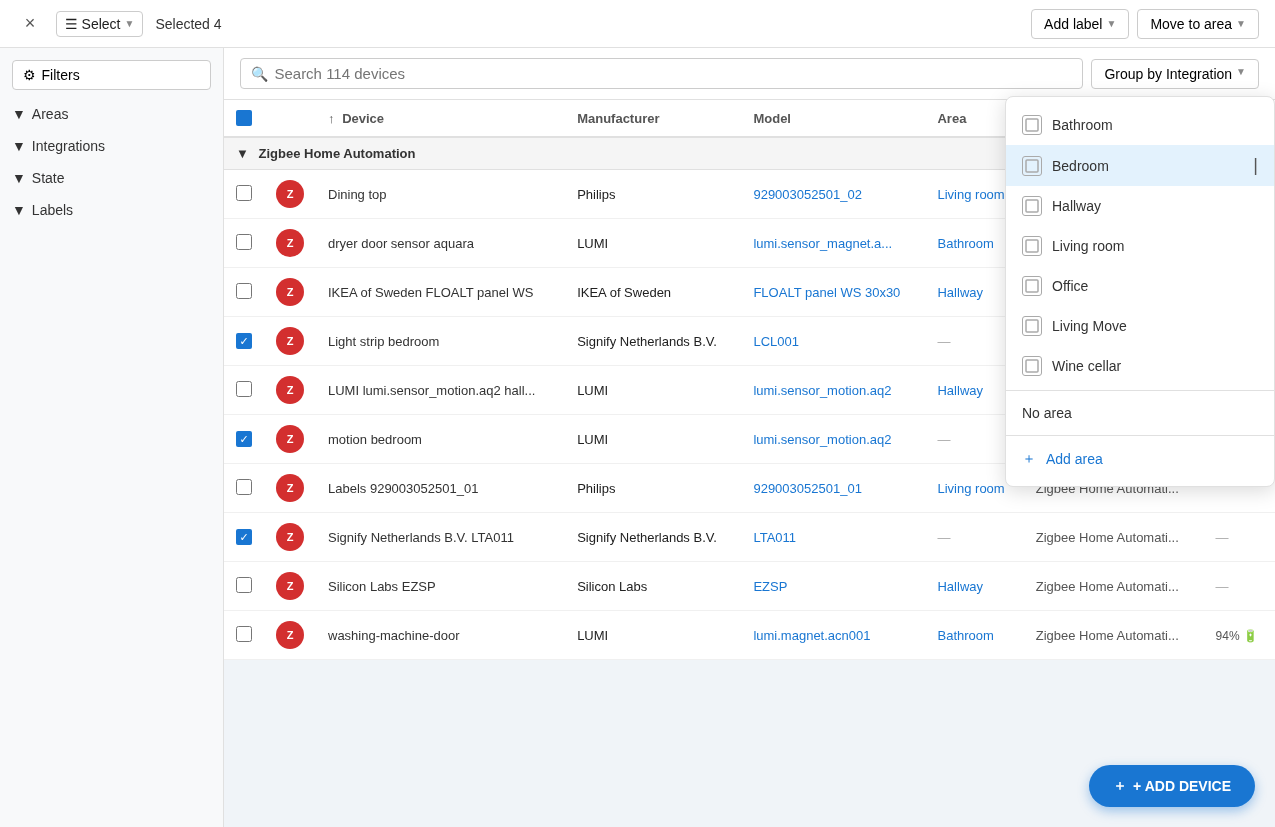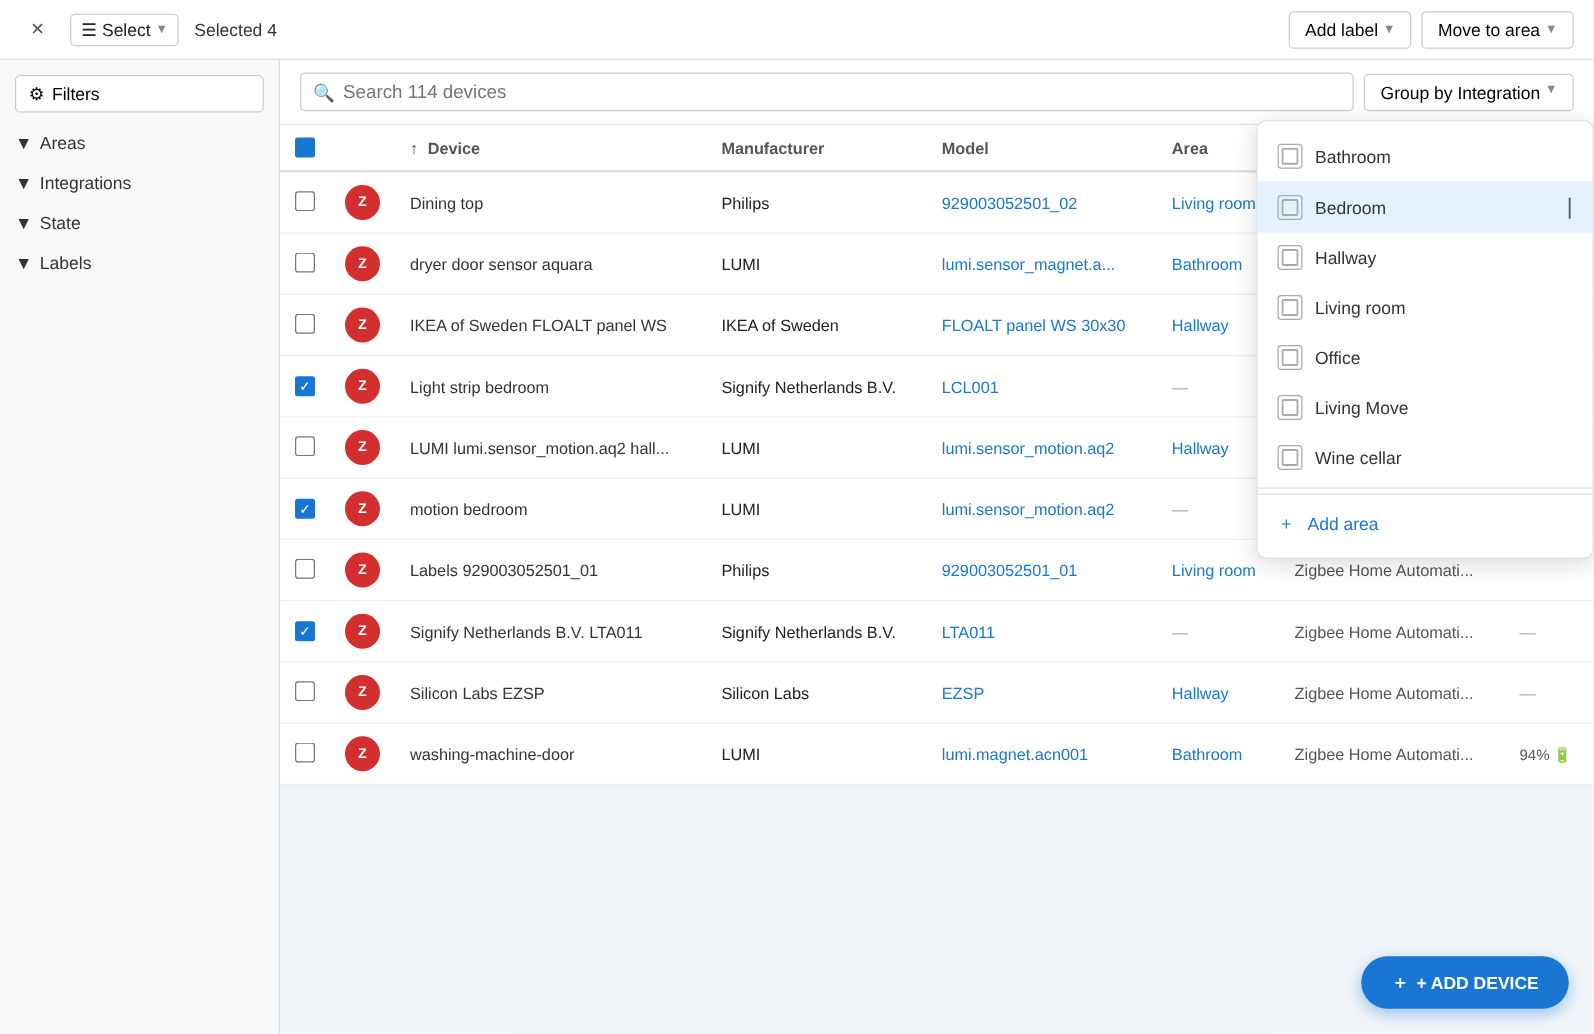--- a/index.html
+++ b/index.html
@@ -217,20 +217,26 @@
             </th>
             <th>Manufacturer</th>
             <th>Model</th>
             <th>Area</th>
             <th>Integration</th>
             <th></th>
           </tr>
         </thead>
         <tbody id="table-body">
 
+        <tr class="group-header">
+              <td colspan="8">
+  <span style="margin-right:6px;cursor:pointer;">▼</span>
+  Zigbee Home Automation
+</td>
+            </tr>
             <tr>
     <td style="text-align:center;">
       <input type="checkbox" class="checkbox" style="">
     </td>
     <td>
       <div class="zigbee-icon">Z</div>
     </td>
     <td class="device-name">Dining top</td>
     <td>Philips</td>
     <td><a class="area-link">929003052501_02</a></td>
@@ -428,20 +434,23 @@
     <div class="dropdown-icon">
       <svg width="14" height="14" viewBox="0 0 14 14" fill="none">
         <rect x="1" y="1" width="12" height="12" rx="1" stroke="#aaa" stroke-width="1.5" fill="none"></rect>
       </svg>
     </div>
     <span>Wine cellar</span>
 
   </div>
         </div>
       <div class="dropdown-divider"></div>
+      <div class="dropdown-item">
+        <span>No area</span>
+      </div>
       <div class="dropdown-divider"></div>
       <div class="add-area-item">
         <span>＋</span>
         <span>Add area</span>
       </div>
     </div>
 
     <button class="add-device-btn">
       <span>＋</span>
       <span>+ ADD DEVICE</span>

